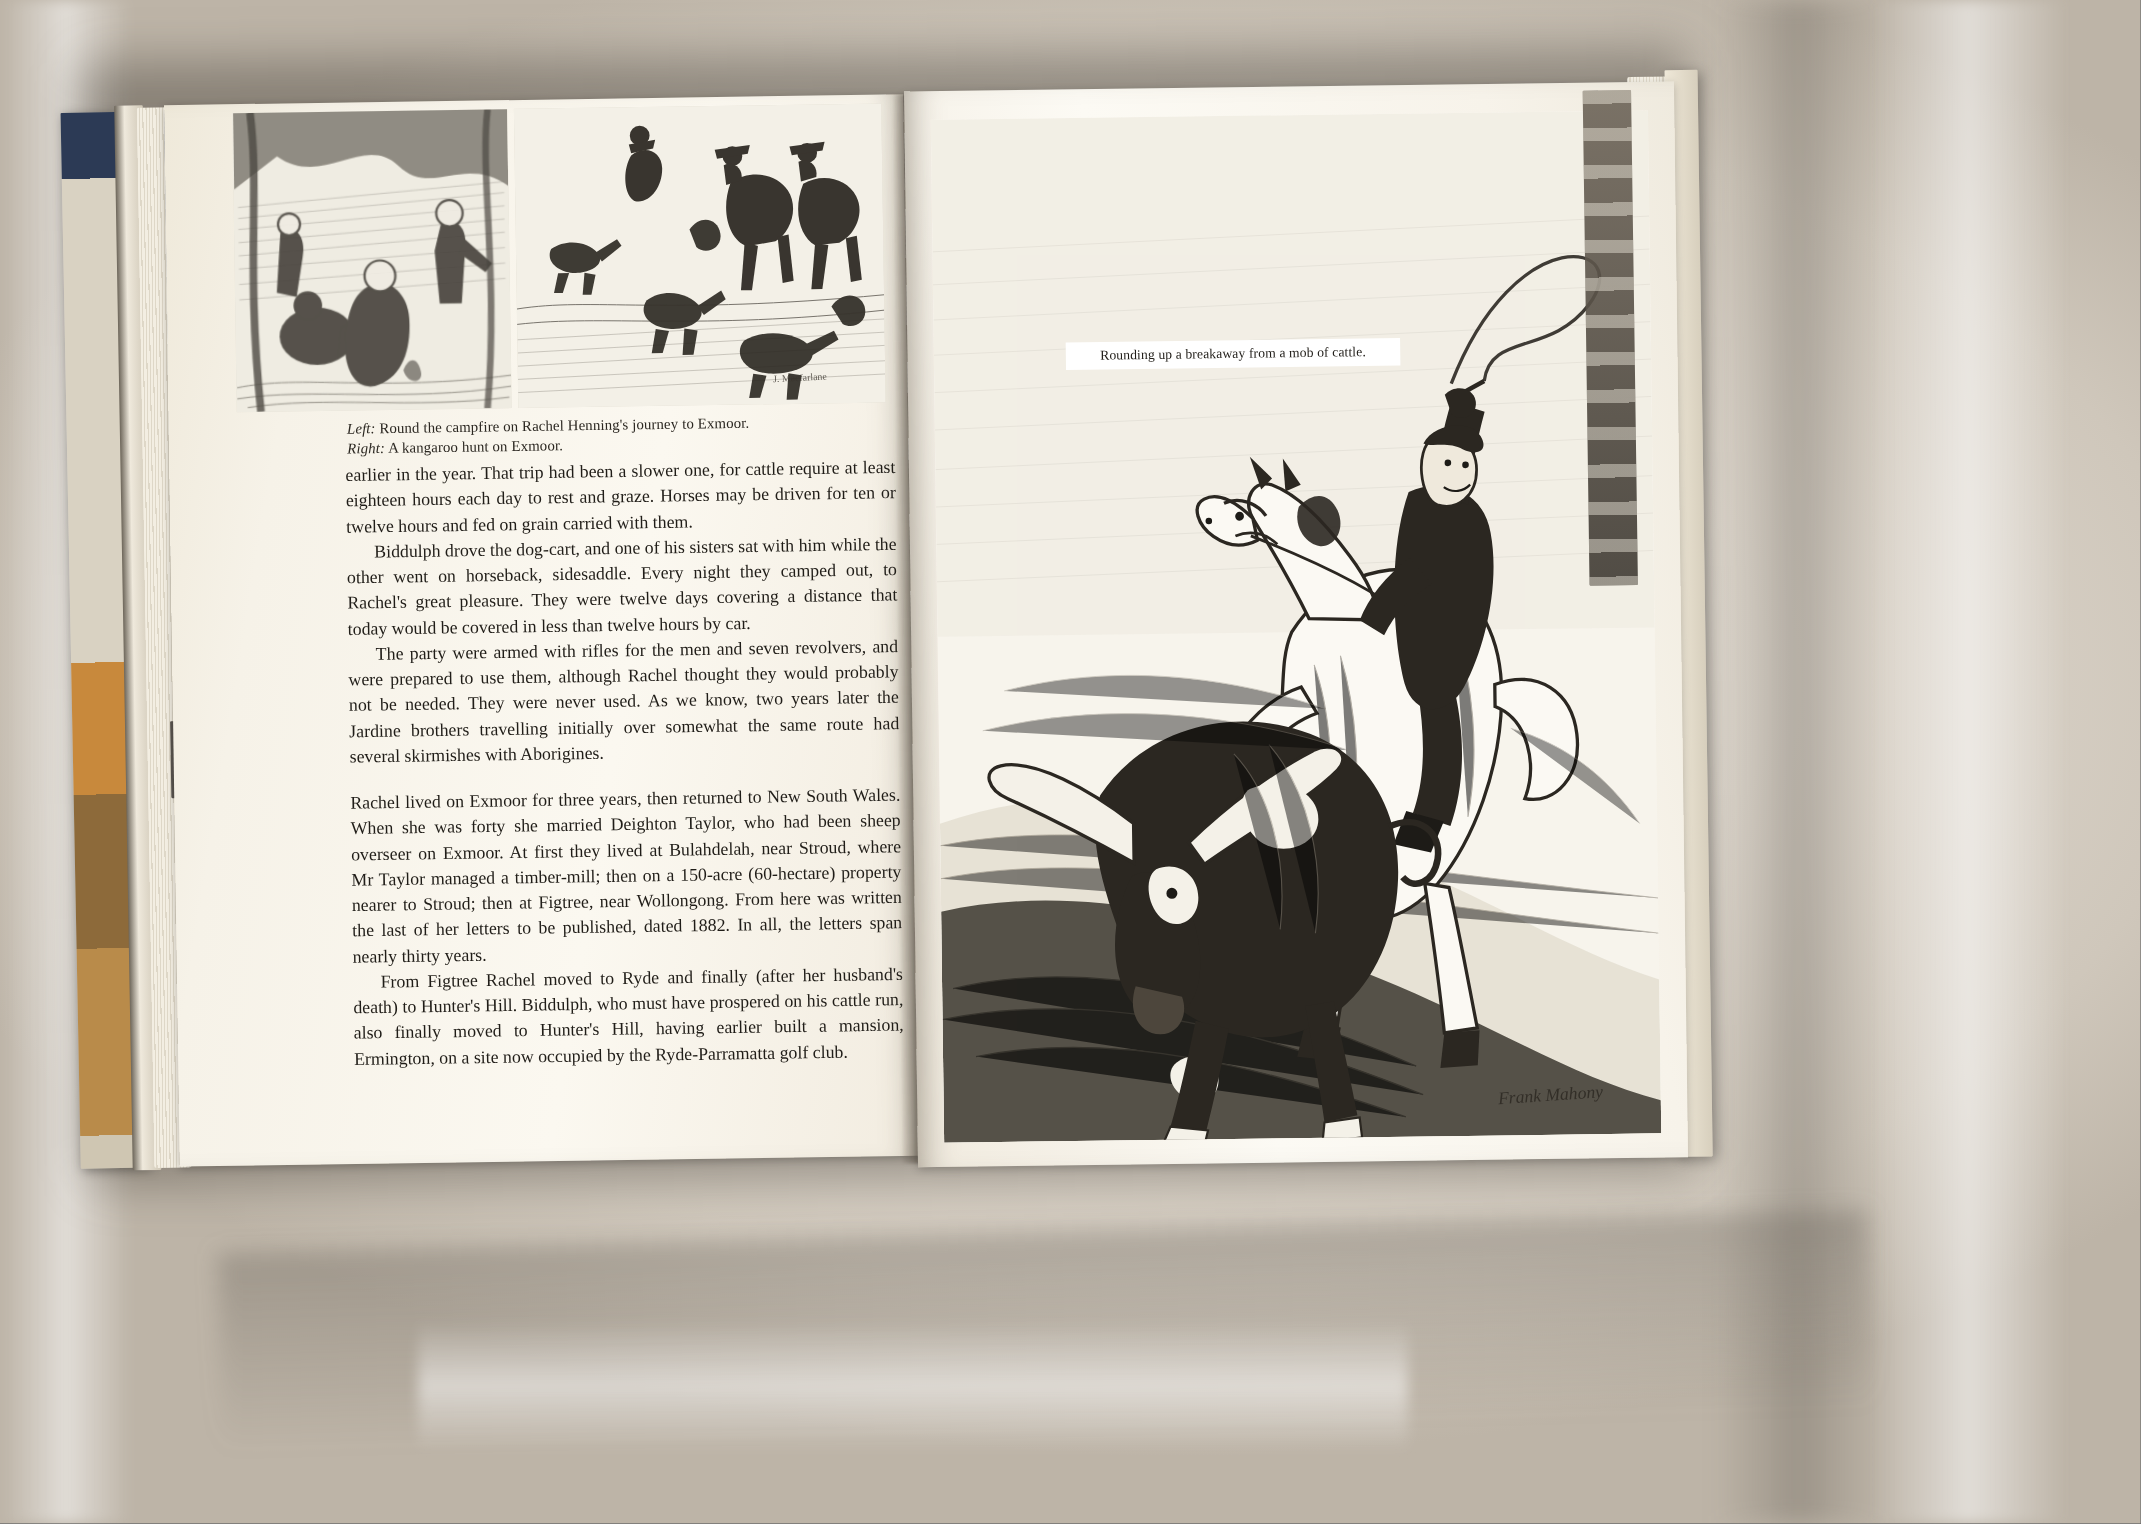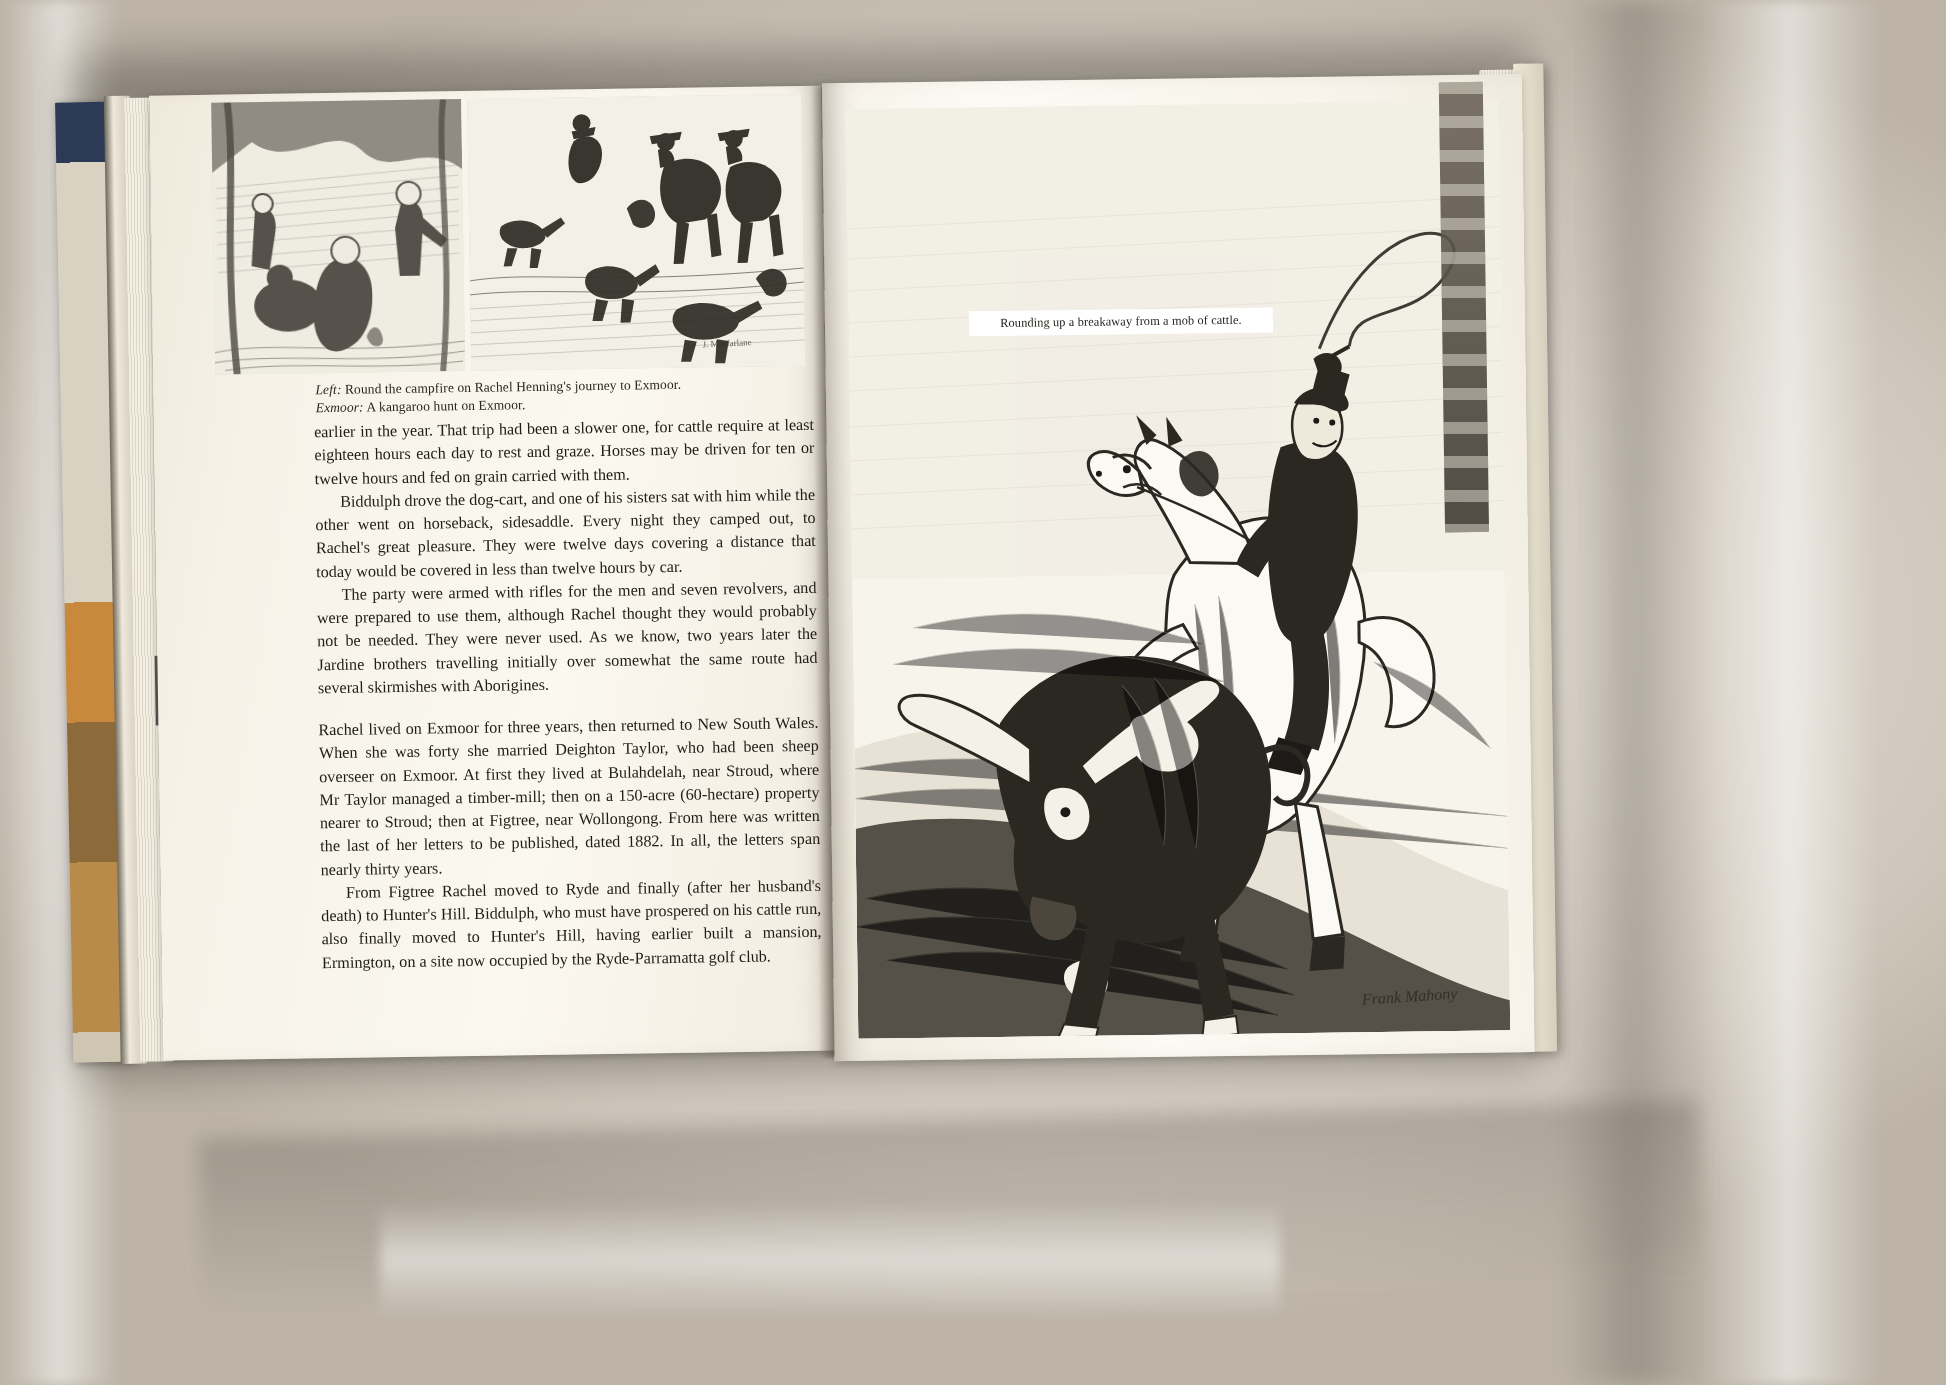--- a/index.html
+++ b/index.html
@@ -335,21 +335,21 @@
             </svg>
           </div>
         </div>
 
         <div class="caption">
           <div>
             <span class="lbl">Left:</span>
             <span>Round the campfire on Rachel Henning's journey to Exmoor.</span>
           </div>
           <div>
-            <span class="lbl">Exmoor:</span>
+            <span class="lbl">Right:</span>
             <span>A kangaroo hunt on Exmoor.</span>
           </div>
         </div>
 
         <div class="body-col">
           <p>earlier in the year. That trip had been a slower one, for cattle require at least eighteen hours each day to rest and graze. Horses may be driven for ten or twelve hours and fed on grain carried with them.</p>
           <p class="ind">Biddulph drove the dog-cart, and one of his sisters sat with him while the other went on horseback, sidesaddle. Every night they camped out, to Rachel's great pleasure. They were twelve days covering a distance that today would be covered in less than twelve hours by car.</p>
           <p class="ind">The party were armed with rifles for the men and seven revolvers, and were prepared to use them, although Rachel thought they would probably not be needed. They were never used. As we know, two years later the Jardine brothers travelling initially over somewhat the same route had several skirmishes with Aborigines.</p>
           <div class="gap"></div>
           <p>Rachel lived on Exmoor for three years, then returned to New South Wales. When she was forty she married Deighton Taylor, who had been sheep overseer on Exmoor. At first they lived at Bulahdelah, near Stroud, where Mr Taylor managed a timber-mill; then on a 150-acre (60-hectare) property nearer to Stroud; then at Figtree, near Wollongong. From here was written the last of her letters to be published, dated 1882. In all, the letters span nearly thirty years.</p>

